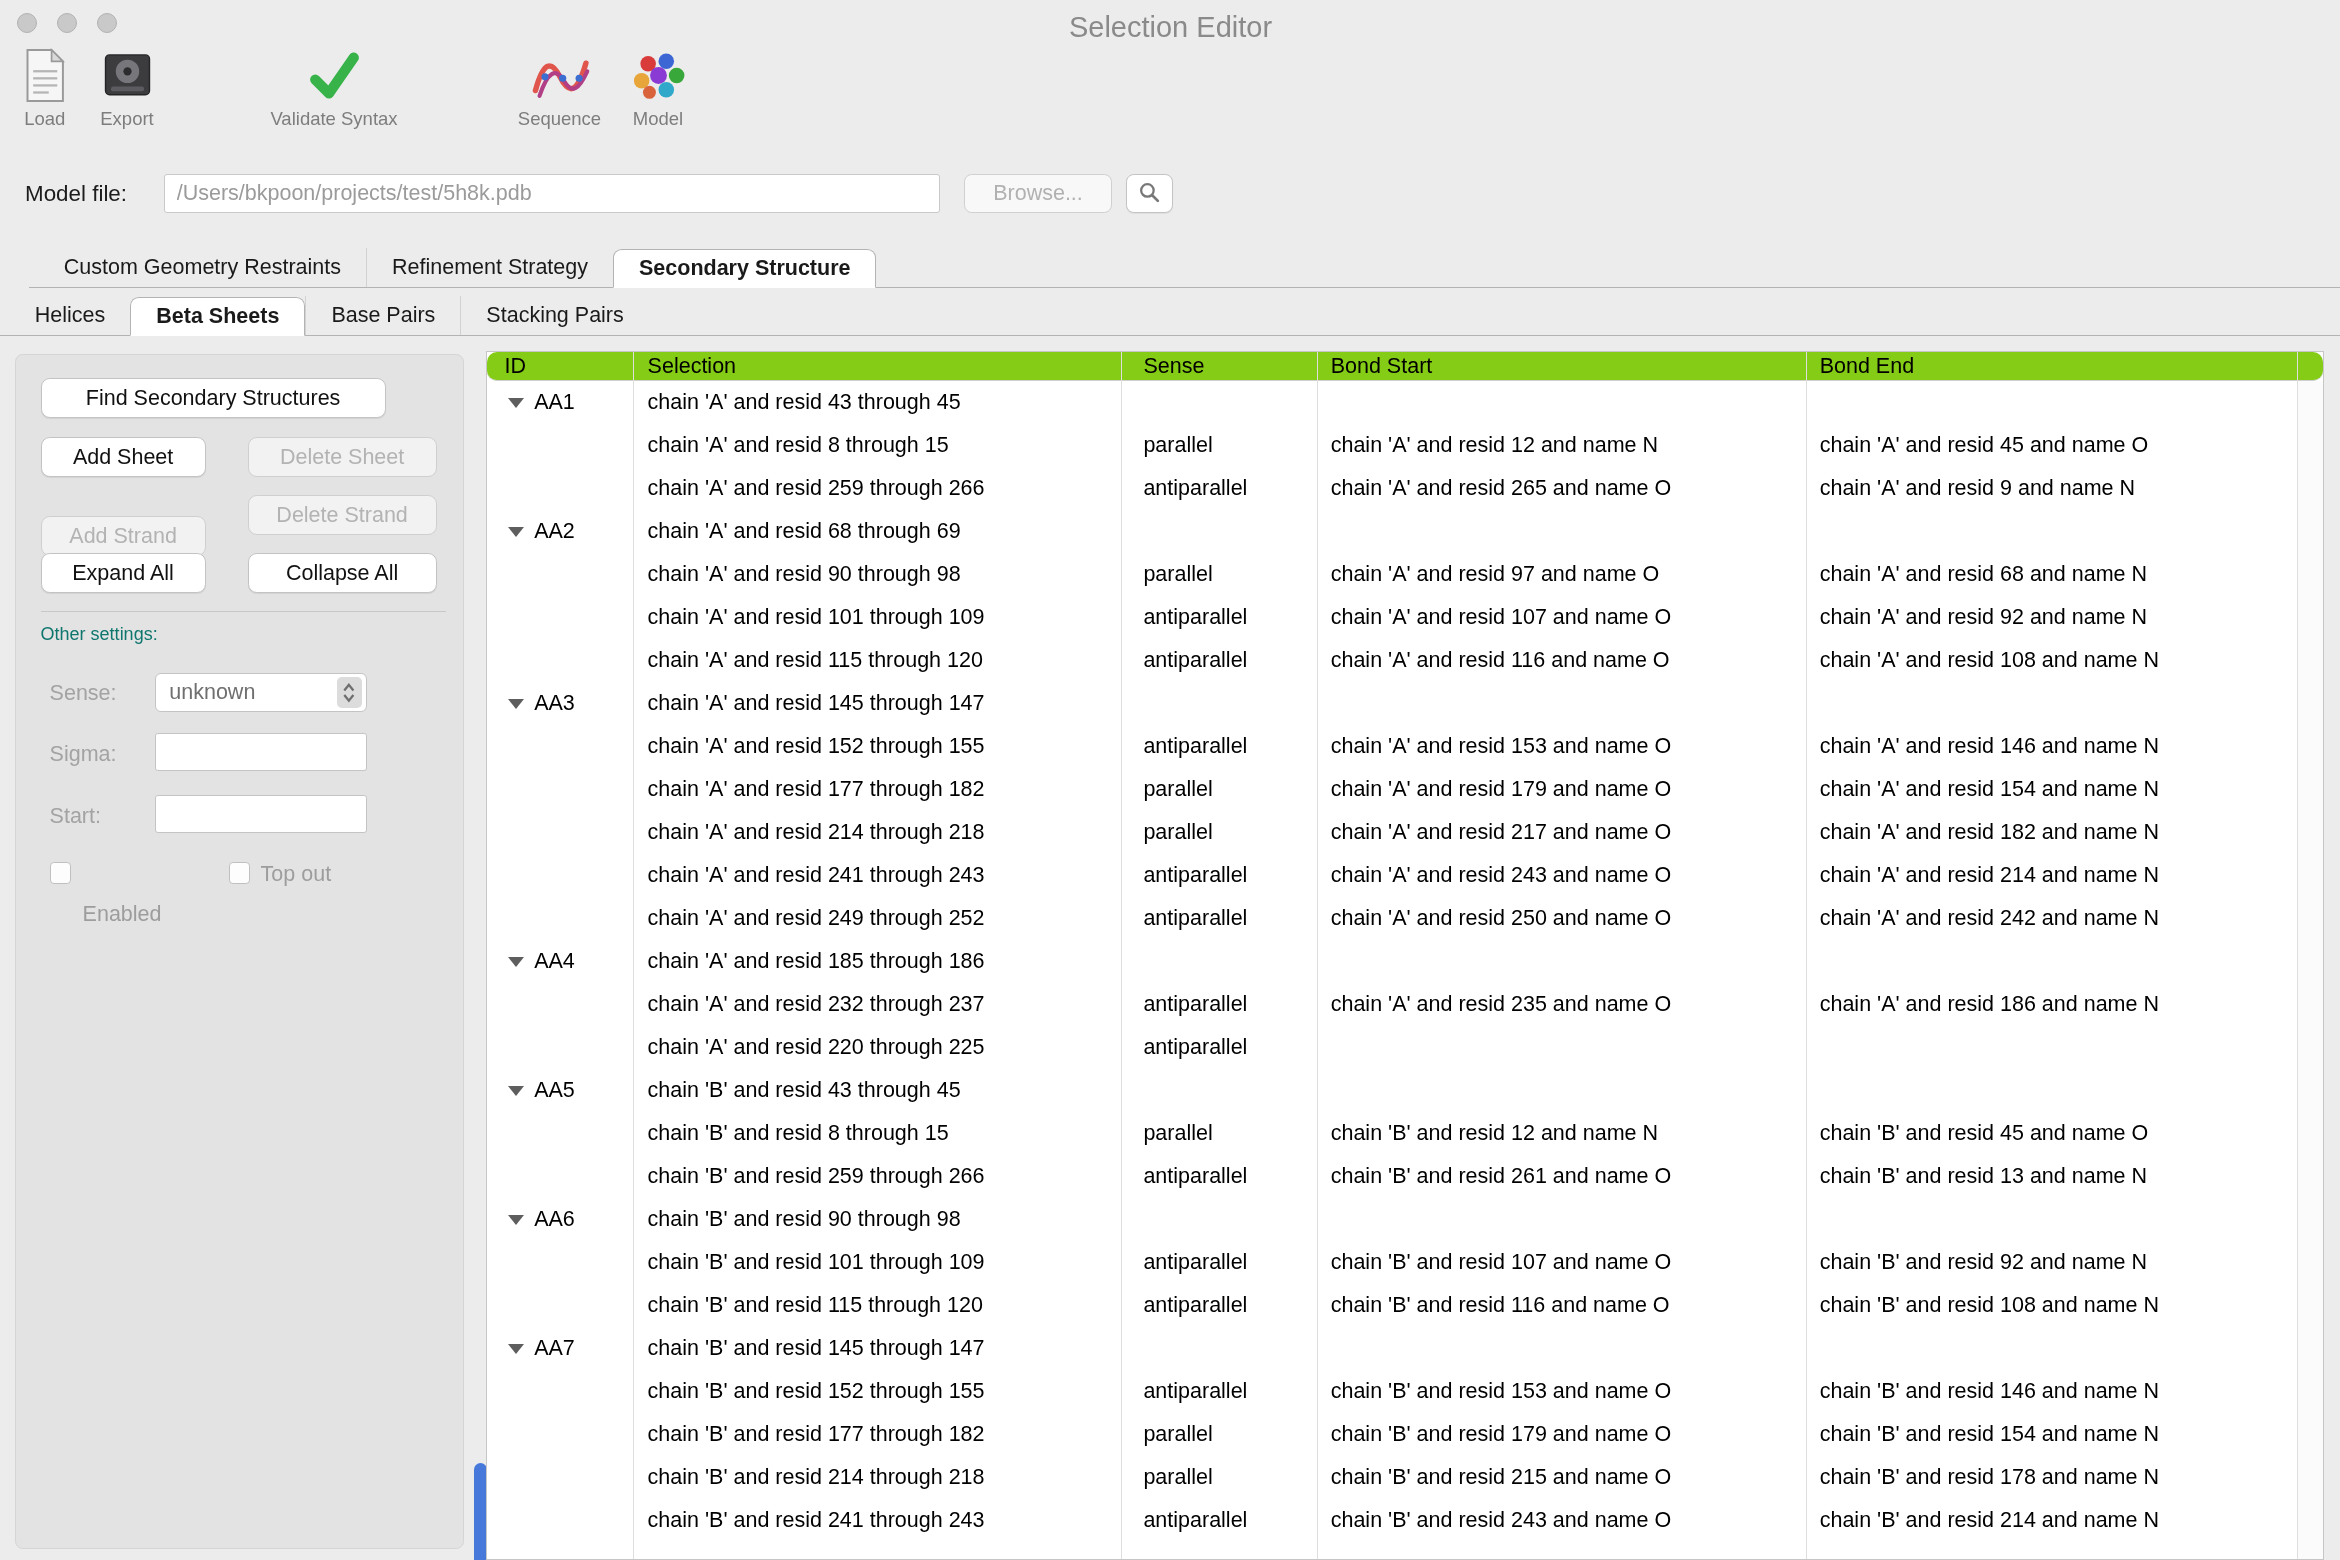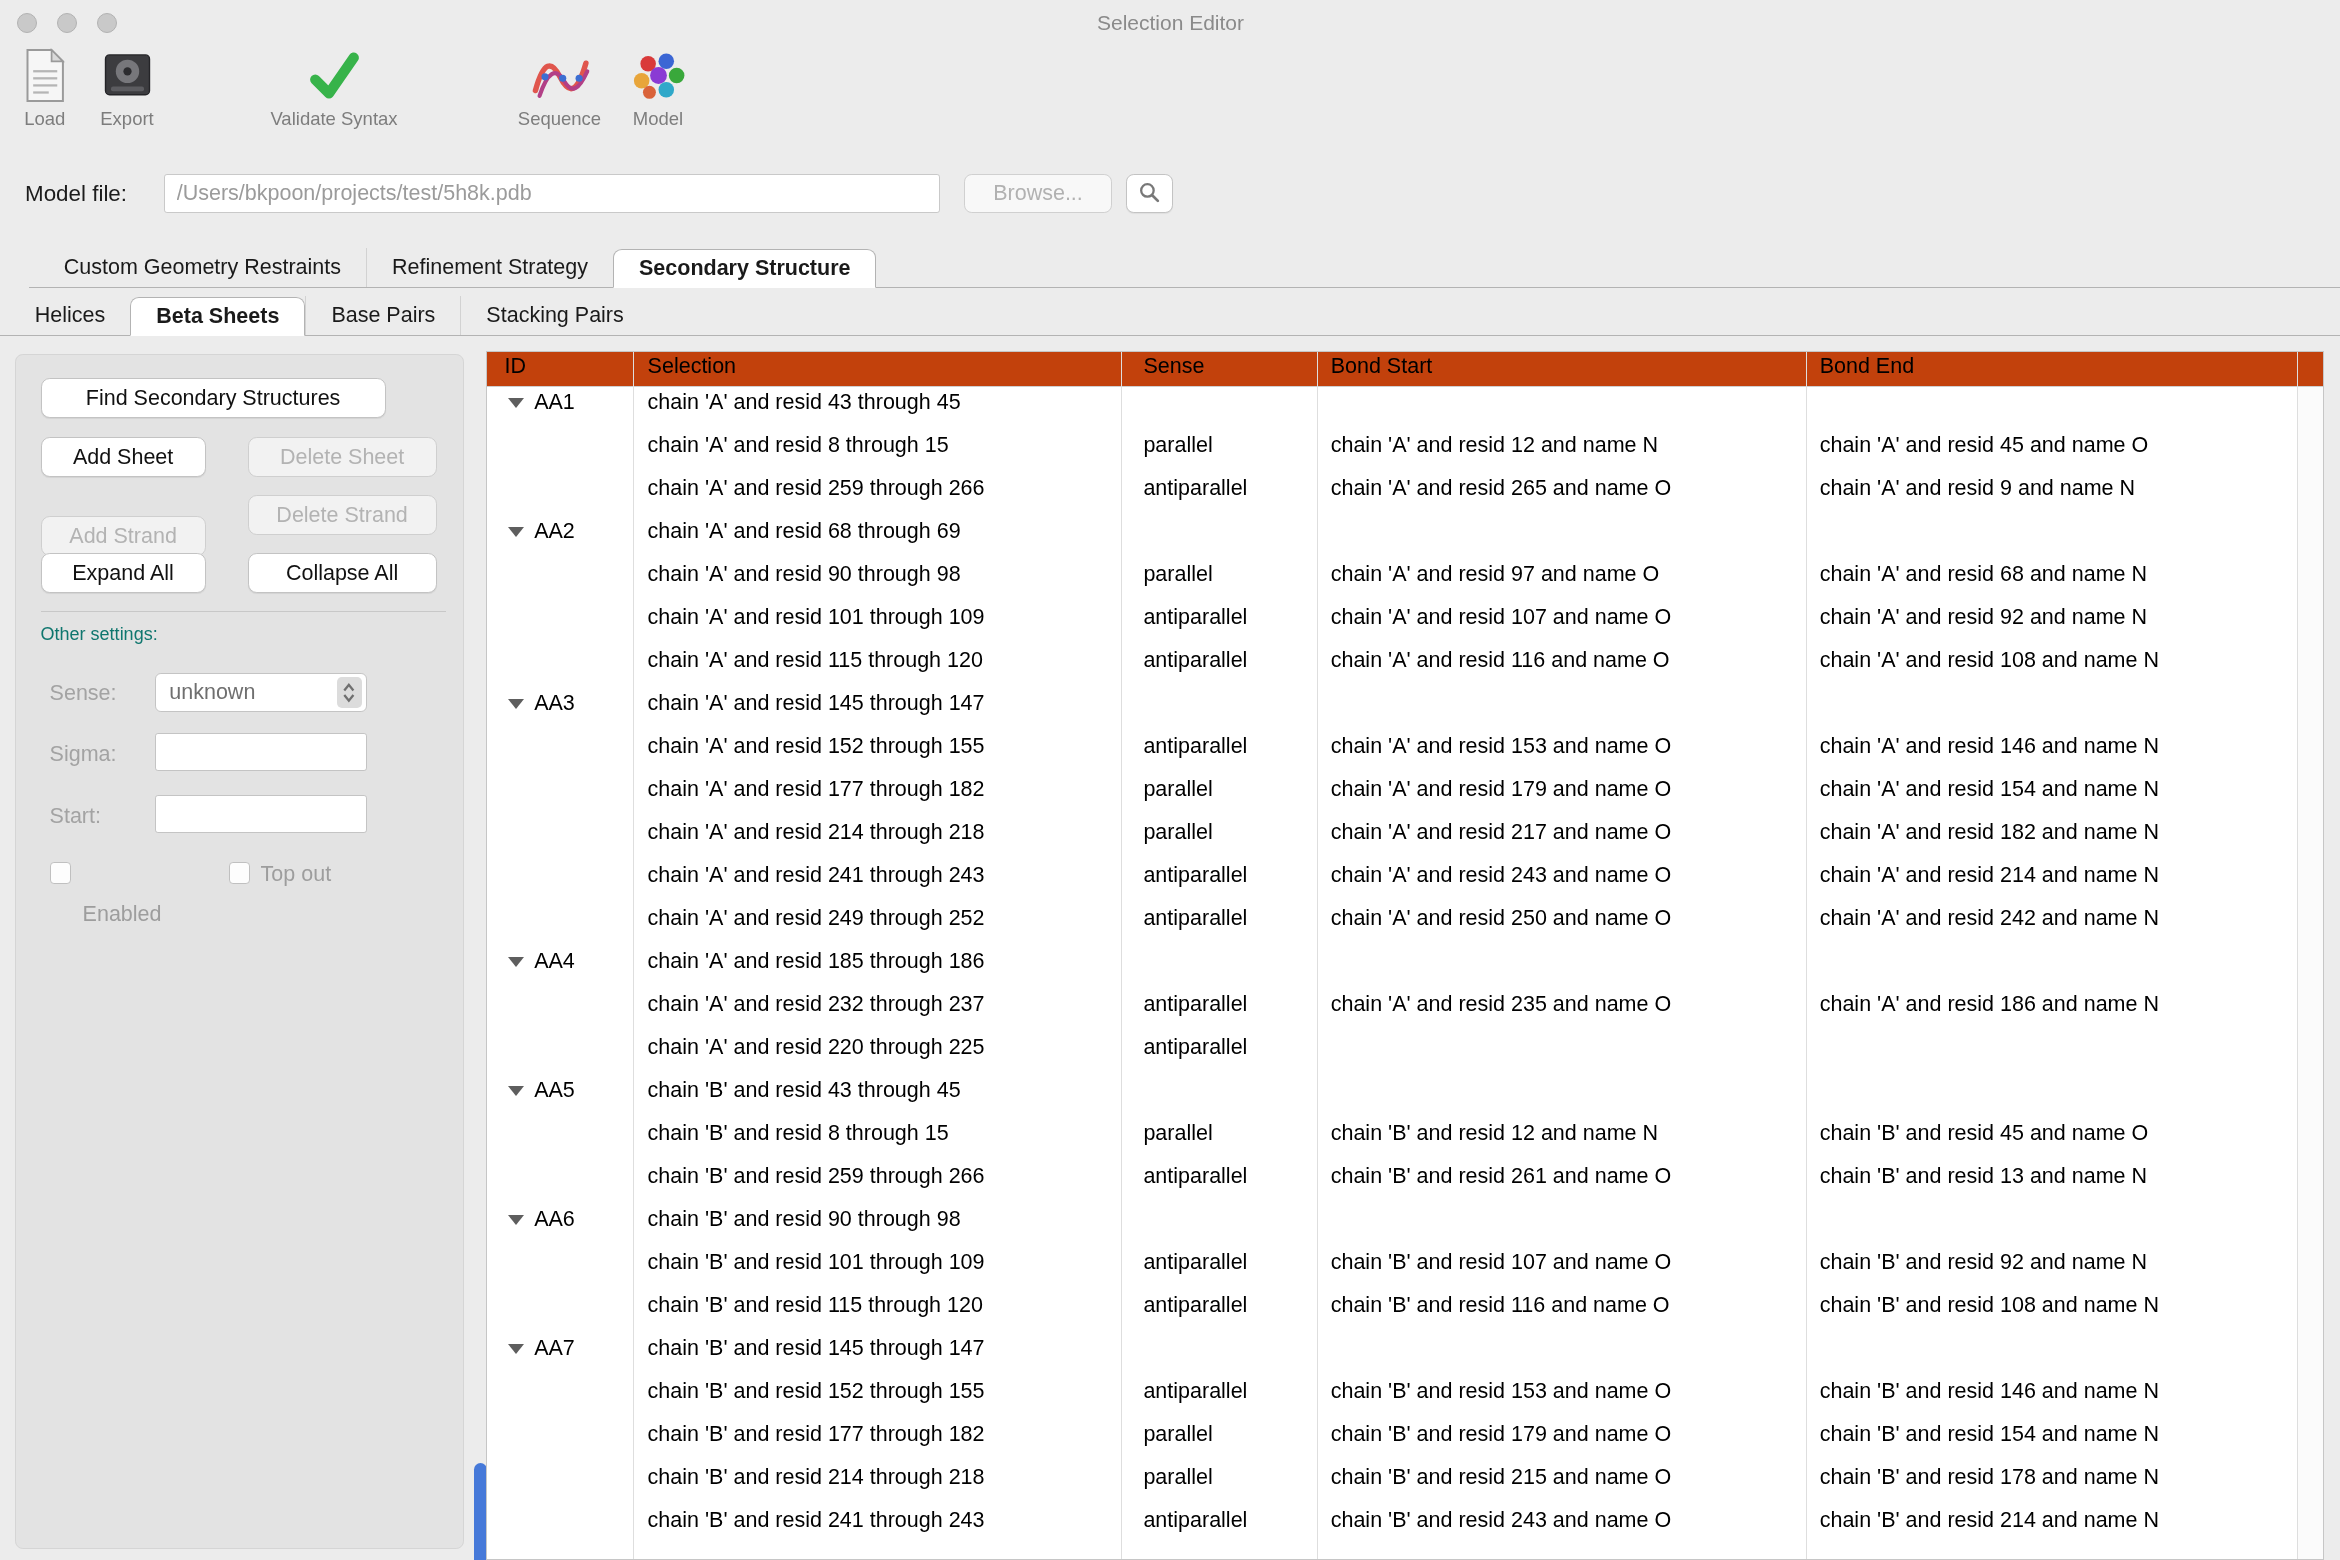--- a/index.html
+++ b/index.html
@@ -5,21 +5,21 @@
   * { box-sizing: border-box; margin: 0; padding: 0; }
   html,body { width:2341px; height:1560px; overflow:hidden; }
   body {
     font-family: "Liberation Sans", "DejaVu Sans", sans-serif;
     background:#ececec; color:#111; position:relative;
   }
   
   .titlebar { position:absolute; left:0; top:0; width:2341px; height:47px; }
   .traffic { position:absolute; left:16.6px; top:12.7px; display:flex; gap:19.5px; }
   .tl { width:20.5px; height:20.5px; border-radius:50%; background:#c9c9c9; border:1px solid #b2b2b2; display:inline-block; }
-  .win-title { position:absolute; left:0; right:0; top:10.7px; text-align:center; font-size:21px; color:#8a8a8a; }
+  .win-title { position:absolute; left:0; right:0; top:10.7px; text-align:center; font-size:29px; color:#8a8a8a; }
   
   .toolbar-item { position:absolute; top:45px; display:flex; flex-direction:column; align-items:center; }
   .toolbar-item .ticon { height:60px; display:flex; align-items:center; justify-content:center; }
   .toolbar-item .tlabel { font-size:18.5px; color:#7d7d7d; margin-top:2.9px; white-space:nowrap; }
   
   .mf-label { position:absolute; left:25px; top:174px; height:39px; line-height:39px; font-size:22.4px; color:#1c1c1c; }
   .mf-input { position:absolute; left:164px; top:174px; width:776px; height:39px; border:1px solid #c9c9c9; background:#fff; border-radius:2.9px; font-size:21.5px; color:#9b9b9b; padding:0 11.7px; font-family:inherit; }
   .btn-browse { position:absolute; left:964px; top:174px; width:148px; height:39px; border:1px solid #d0d0d0; border-radius:7.8px; background:rgba(255,255,255,.65); color:#b1b1b1; font-size:21.5px; font-family:inherit; }
   .btn-search { position:absolute; left:1126px; top:174px; width:47px; height:39px; border:1px solid #c3c3c3; border-radius:7.8px; background:#fff; display:flex; align-items:center; justify-content:center; box-shadow:0 1px 1px rgba(0,0,0,.06); }
   
@@ -37,21 +37,21 @@
   .sb-title { position:absolute; left:25px; top:269px; font-size:18px; color:#0f766e; }
   .sb-lab { position:absolute; font-size:21.5px; color:#a3a3a3; }
   .sb-field { position:absolute; left:139px; width:212px; height:38px; border:1px solid #c4c4c4; background:#fff; border-radius:2.9px; font-size:21.5px; font-family:inherit; padding:0 9.8px; color:#444; }
   .dropdown { position:absolute; left:139px; top:318px; width:212px; height:39px; border:1px solid #c4c4c4; background:#fff; border-radius:5.9px; display:flex; align-items:center; }
   .dd-value { flex:1; padding-left:13.7px; font-size:21.5px; color:#6f6f6f; }
   .dd-step { width:25px; height:31px; margin-right:3.9px; background:#dcdcdc; border-radius:4.9px; display:flex; align-items:center; justify-content:center; }
   .chk { position:absolute; width:21.5px; height:21.5px; border:1px solid #c0c0c0; border-radius:3.9px; background:#fdfdfd; }
   .chk-lab { position:absolute; font-size:21.5px; color:#9d9d9d; }
   
   .table { position:absolute; left:486px; top:351px; width:1838px; height:1209px; background:#fff; border:1px solid #c6c6c6; }
-  .thead { position:absolute; left:0; top:0; right:0; height:35px; border-bottom:1px solid #cfcfcf; display:flex; background:#c2410c; z-index:3; }
+  .thead { position:absolute; left:0; top:0; right:0; height:29px; border-bottom:1px solid #cfcfcf; display:flex; background:#84cc16; z-index:3;border-radius:10px; }
   .hcell { font-size:21.5px; color:#000; line-height:28px; white-space:nowrap; overflow:hidden; }
   .tbody { position:absolute; left:0; top:29px; right:26px; bottom:0; overflow:hidden; }
   .trow { display:flex; height:43px; }
   .cell { line-height:43px; font-size:21.5px; color:#000; white-space:nowrap; overflow:hidden; }
   .c-id { width:146px; padding-left:20.5px; display:flex; align-items:center; }
   .tri { width:0; height:0; border-left:8.8px solid transparent; border-right:8.8px solid transparent; border-top:10.7px solid #5e5e5e; margin-right:10.7px; flex:none; }
   .c-sel   { width:488px; padding-left:14.6px; }
   .c-sense { width:196px; padding-left:22.4px; }
   .c-bs    { width:489px; padding-left:13.7px; }
   .c-be    { flex:1; padding-left:13.7px; }

